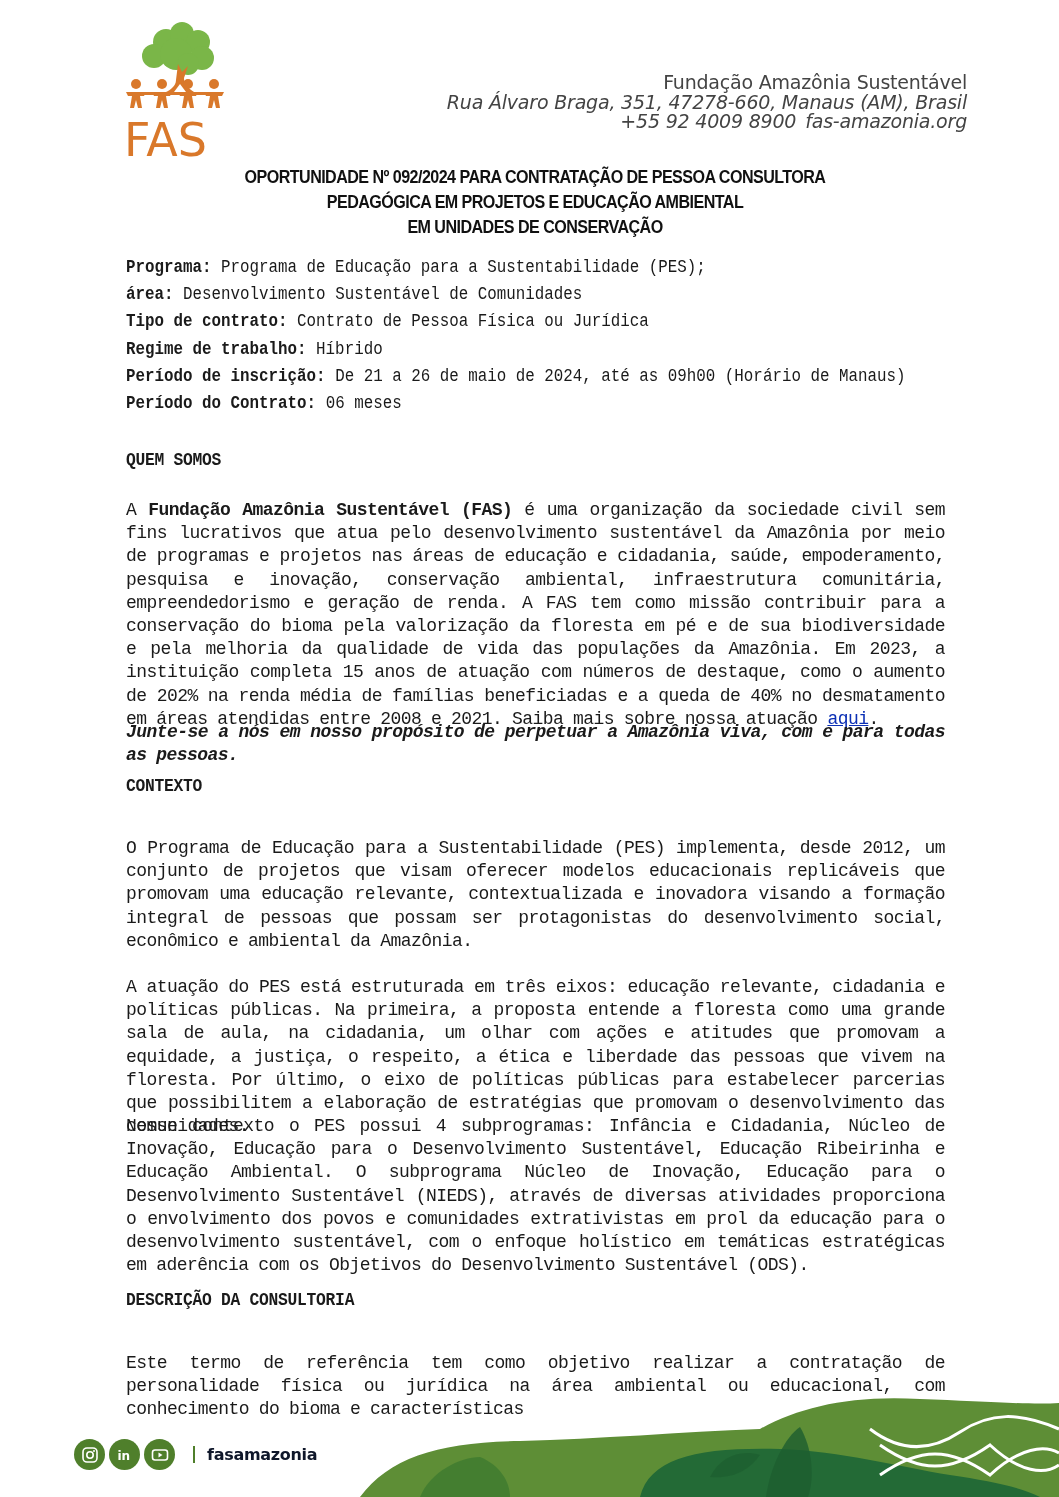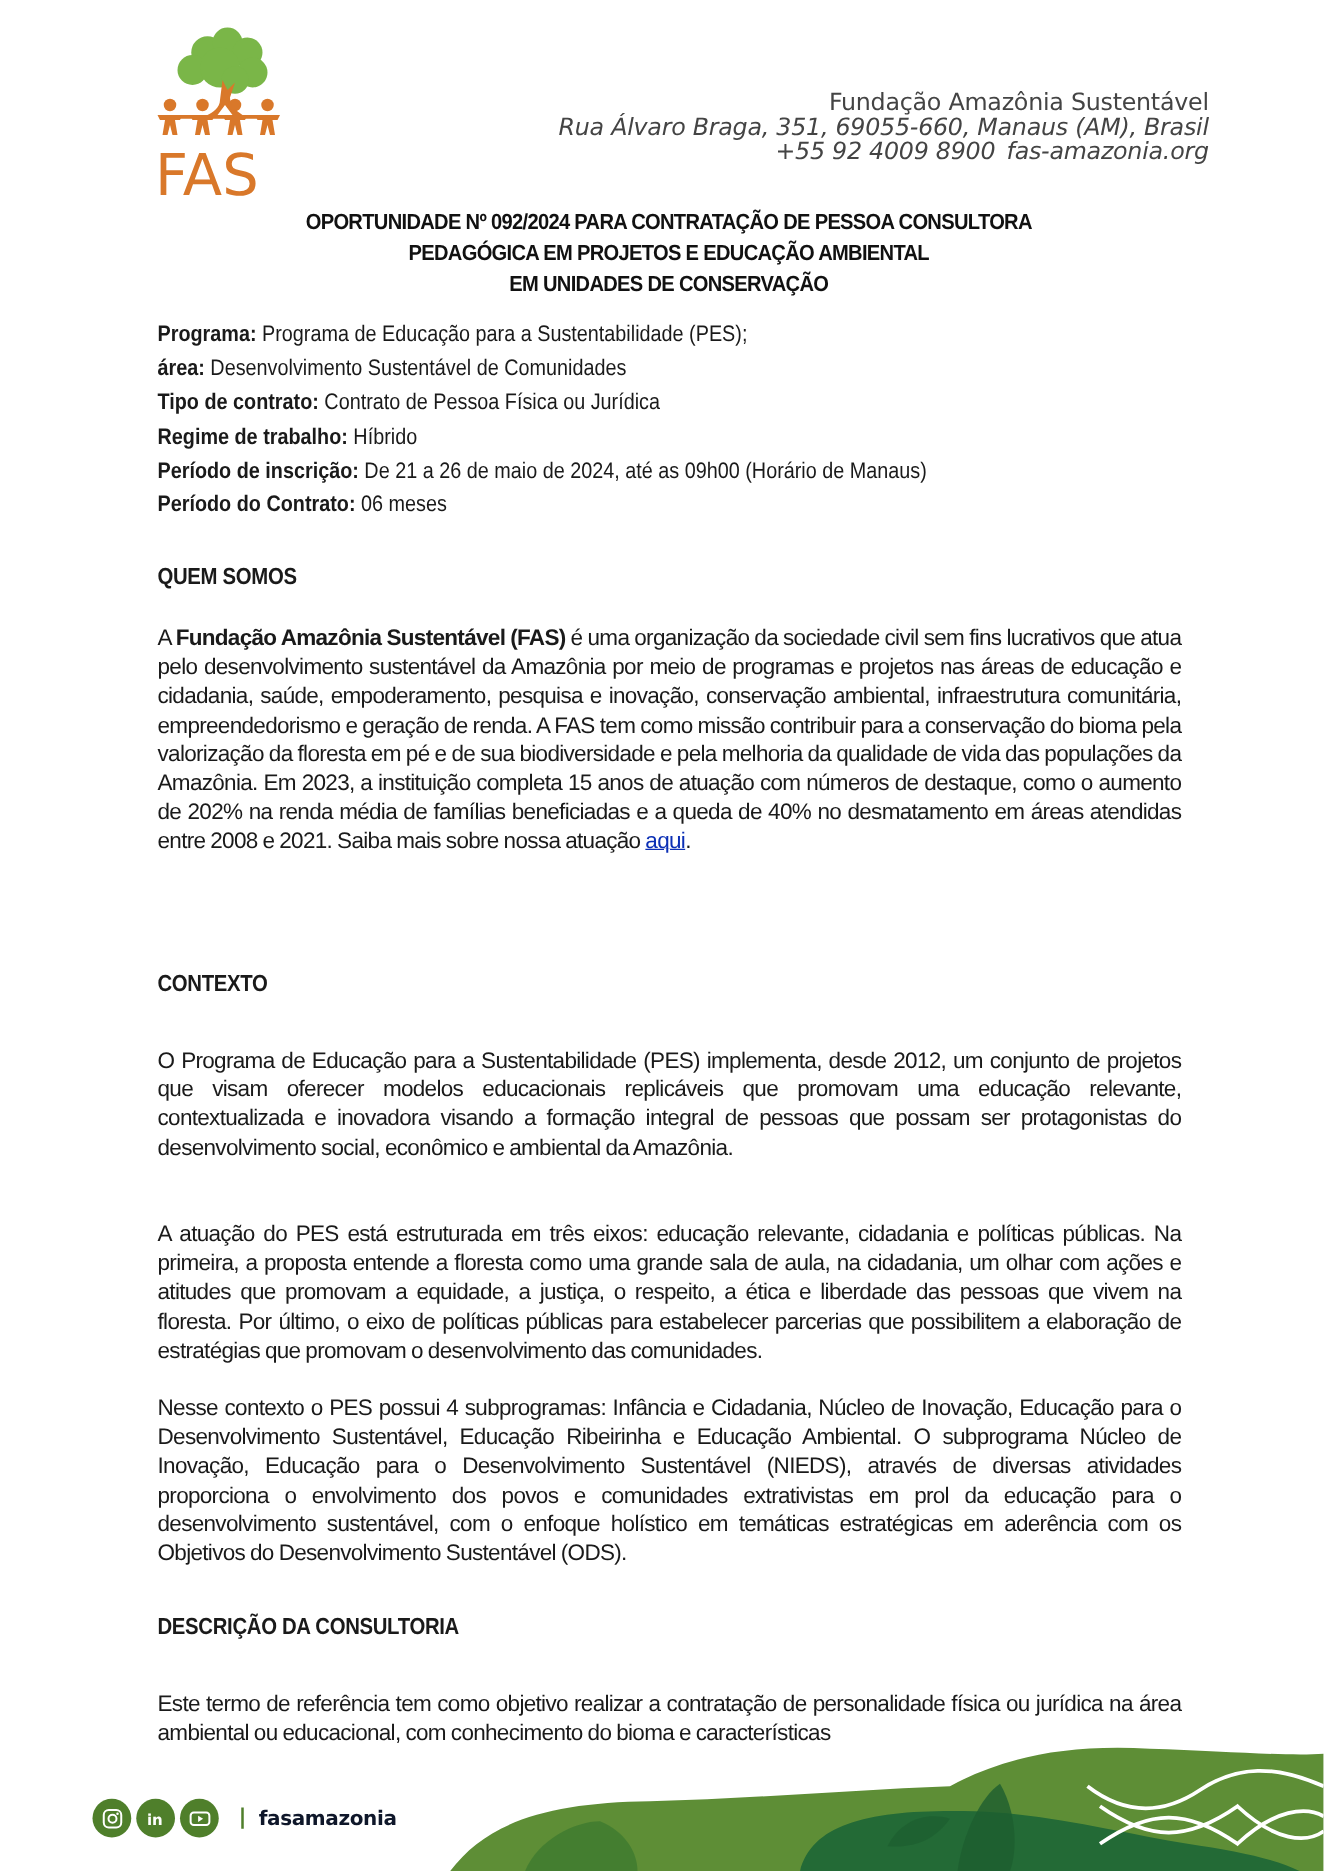--- a/index.html
+++ b/index.html
@@ -8,21 +8,21 @@
 
     .logo { position: absolute; left: 122px; top: 20px; width: 116px; height: 140px; }
     .logo svg { width: 100%; height: 100%; }
 
     .org-header { position: absolute; right: 92px; top: 73px; text-align: right; font-family: "DejaVu Sans", sans-serif; font-size: 19px; line-height: 19.5px; color: #444; letter-spacing: -0.2px; }
     .org-header .addr, .org-header .contact em { font-style: italic; }
     .org-header .contact span { margin-left: 9px; font-style: italic; }
 
     .title { position: absolute; left: 120px; width: 830px; top: 165px; text-align: center; font-family: "Liberation Sans", sans-serif; font-weight: bold; font-size: 17.5px; line-height: 25px; letter-spacing: -0.6px; transform: scaleX(0.92); transform-origin: center; color: #111; }
 
-    .content { position: absolute; left: 126px; width: 819px; top: 254px; font-family: Liberation Sans, sans-serif; font-size: 18px; color: #1a1a1a; }
+    .content { position: absolute; left: 126px; width: 819px; top: 254px; font-family: Liberation Mono, monospace; font-size: 18px; color: #1a1a1a; }
     .meta-row { line-height: 27.2px; white-space: nowrap; transform: scaleX(0.88); transform-origin: left; width: 113%; }
     .meta-row b { font-weight: bold; }
 
     .section-h { font-weight: bold; font-size: 18.5px; letter-spacing: -0.3px; transform: scaleX(0.88); transform-origin: left; }
     .para { text-align: justify; line-height: 23.2px; font-size: 18px; letter-spacing: -0.55px; word-spacing: -0.5px; margin-top: 16px; }
     .para b { font-weight: bold; }
     .para a { color: #0b2fb5; text-decoration: underline; }
     .para.italic { font-style: italic; font-weight: bold; }
 
     .h-quem { position: absolute; top: 196px; }
@@ -74,21 +74,21 @@
       <rect x="20" y="72" width="14" height="3"></rect>
       <rect x="46" y="72" width="14" height="3"></rect>
       <rect x="72" y="72" width="14" height="3"></rect>
     </g>
     <text x="2" y="136" font-family="DejaVu Sans, sans-serif" font-size="46" fill="#d9782a">FAS</text>
   </svg>
 </div>
 
 <div class="org-header">
   <div>Fundação Amazônia Sustentável</div>
-  <div class="addr">Rua Álvaro Braga, 351, 69055-660, Manaus (AM), Brasil</div>
+  <div class="addr">Rua Álvaro Braga, 351, 47278-660, Manaus (AM), Brasil</div>
   <div class="contact">
     <em>+55 92 4009 8900</em><span>fas-amazonia.org</span>
   </div>
 </div>
 
 <div class="title">
   <div>OPORTUNIDADE Nº 092/2024 PARA CONTRATAÇÃO DE PESSOA CONSULTORA</div>
   <div>PEDAGÓGICA EM PROJETOS E EDUCAÇÃO AMBIENTAL</div>
   <div>EM UNIDADES DE CONSERVAÇÃO</div>
 </div>
@@ -98,20 +98,21 @@
     <div class="meta-row"><b>Programa:</b><span> Programa de Educação para a Sustentabilidade (PES);</span></div>
     <div class="meta-row"><b>área:</b><span> Desenvolvimento Sustentável de Comunidades</span></div>
     <div class="meta-row"><b>Tipo de contrato:</b><span> Contrato de Pessoa Física ou Jurídica</span></div>
     <div class="meta-row"><b>Regime de trabalho:</b><span> Híbrido</span></div>
     <div class="meta-row"><b>Período de inscrição:</b><span> De 21 a 26 de maio de 2024, até as 09h00 (Horário de Manaus)</span></div>
     <div class="meta-row"><b>Período do Contrato:</b><span> 06 meses</span></div>
   </div>
 
   <div class="section-h h-quem">QUEM SOMOS</div>
   <p class="para p-quem"><span>A </span><b>Fundação Amazônia Sustentável (FAS)</b><span> é uma organização da sociedade civil sem fins lucrativos que atua pelo desenvolvimento sustentável da Amazônia por meio de programas e projetos nas áreas de educação e cidadania, saúde, empoderamento, pesquisa e inovação, conservação ambiental, infraestrutura comunitária, empreendedorismo e geração de renda. A FAS tem como missão contribuir para a conservação do bioma pela valorização da floresta em pé e de sua biodiversidade e pela melhoria da qualidade de vida das populações da Amazônia. Em 2023, a instituição completa 15 anos de atuação com números de destaque, como o aumento de 202% na renda média de famílias beneficiadas e a queda de 40% no desmatamento em áreas atendidas entre 2008 e 2021. Saiba mais sobre nossa atuação </span><a href="#">aqui</a><span>.</span></p>
+  <p class="para italic p-junte">Junte-se a nós em nosso propósito de perpetuar a Amazônia viva, com e para todas as pessoas.</p>
 
   <div class="section-h h-contexto">CONTEXTO</div>
   <p class="para p-ctx1">O Programa de Educação para a Sustentabilidade (PES) implementa, desde 2012, um conjunto de projetos que visam oferecer modelos educacionais replicáveis que promovam uma educação relevante, contextualizada e inovadora visando a formação integral de pessoas que possam ser protagonistas do desenvolvimento social, econômico e ambiental da Amazônia.</p>
   <p class="para p-ctx2">A atuação do PES está estruturada em três eixos: educação relevante, cidadania e políticas públicas. Na primeira, a proposta entende a floresta como uma grande sala de aula, na cidadania, um olhar com ações e atitudes que promovam a equidade, a justiça, o respeito, a ética e liberdade das pessoas que vivem na floresta. Por último, o eixo de políticas públicas para estabelecer parcerias que possibilitem a elaboração de estratégias que promovam o desenvolvimento das comunidades.</p>
   <p class="para p-ctx3">Nesse contexto o PES possui 4 subprogramas: Infância e Cidadania, Núcleo de Inovação, Educação para o Desenvolvimento Sustentável, Educação Ribeirinha e Educação Ambiental. O subprograma Núcleo de Inovação, Educação para o Desenvolvimento Sustentável (NIEDS), através de diversas atividades proporciona o envolvimento dos povos e comunidades extrativistas em prol da educação para o desenvolvimento sustentável, com o enfoque holístico em temáticas estratégicas em aderência com os Objetivos do Desenvolvimento Sustentável (ODS).</p>
 
   <div class="section-h h-desc">DESCRIÇÃO DA CONSULTORIA</div>
   <p class="para p-desc">Este termo de referência tem como objetivo realizar a contratação de personalidade física ou jurídica na área ambiental ou educacional, com conhecimento do bioma e características</p>
 </div>
 

